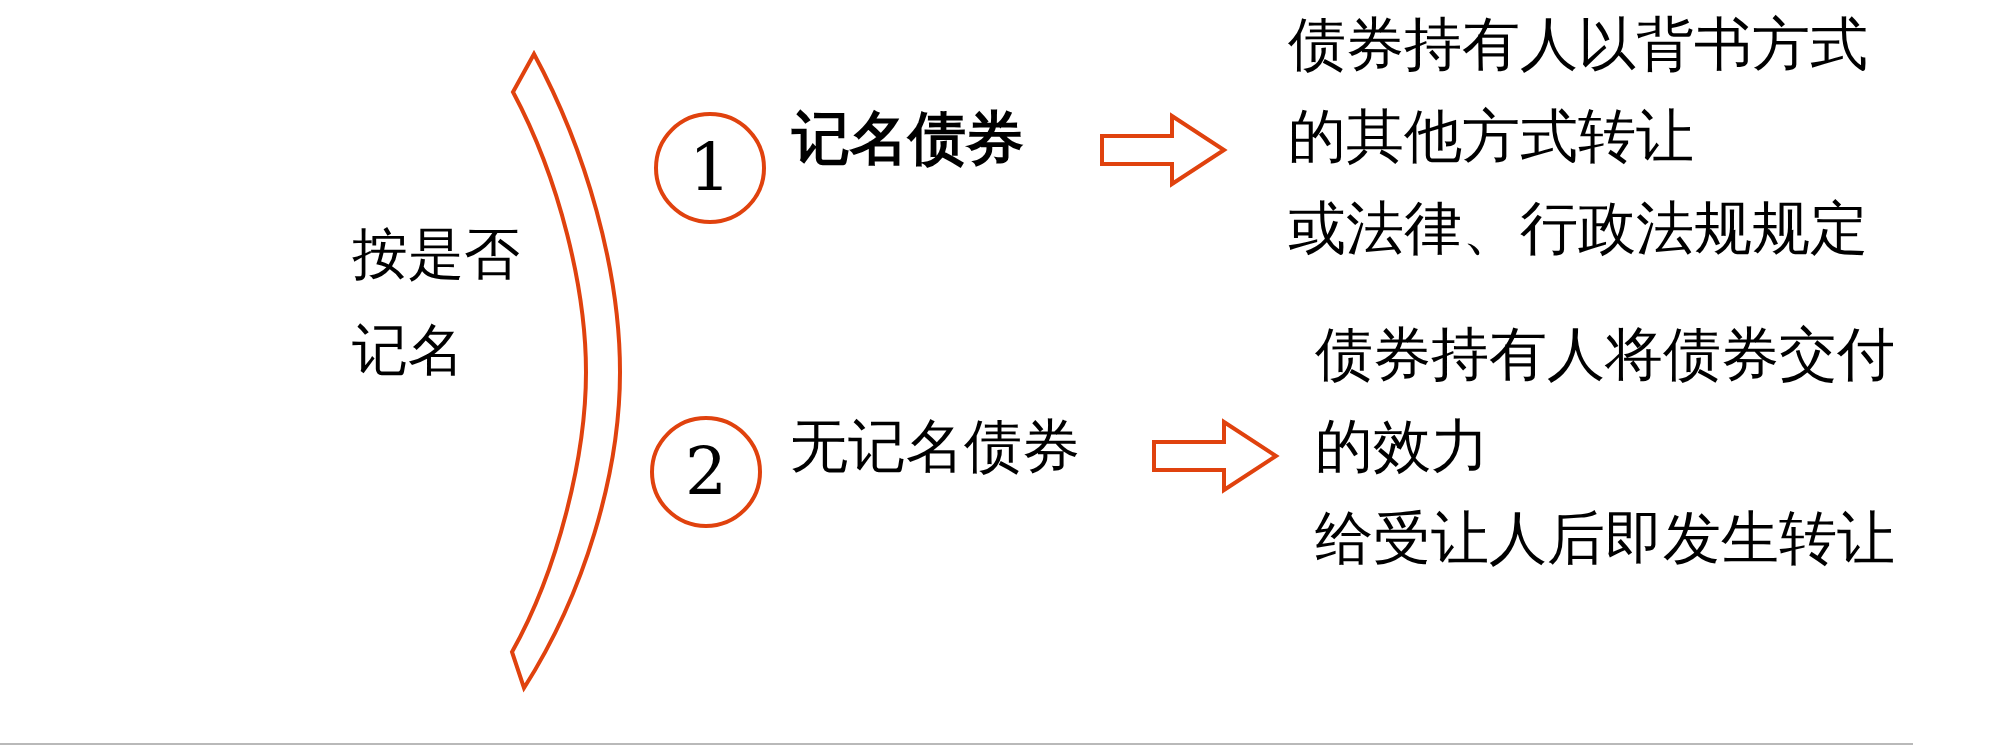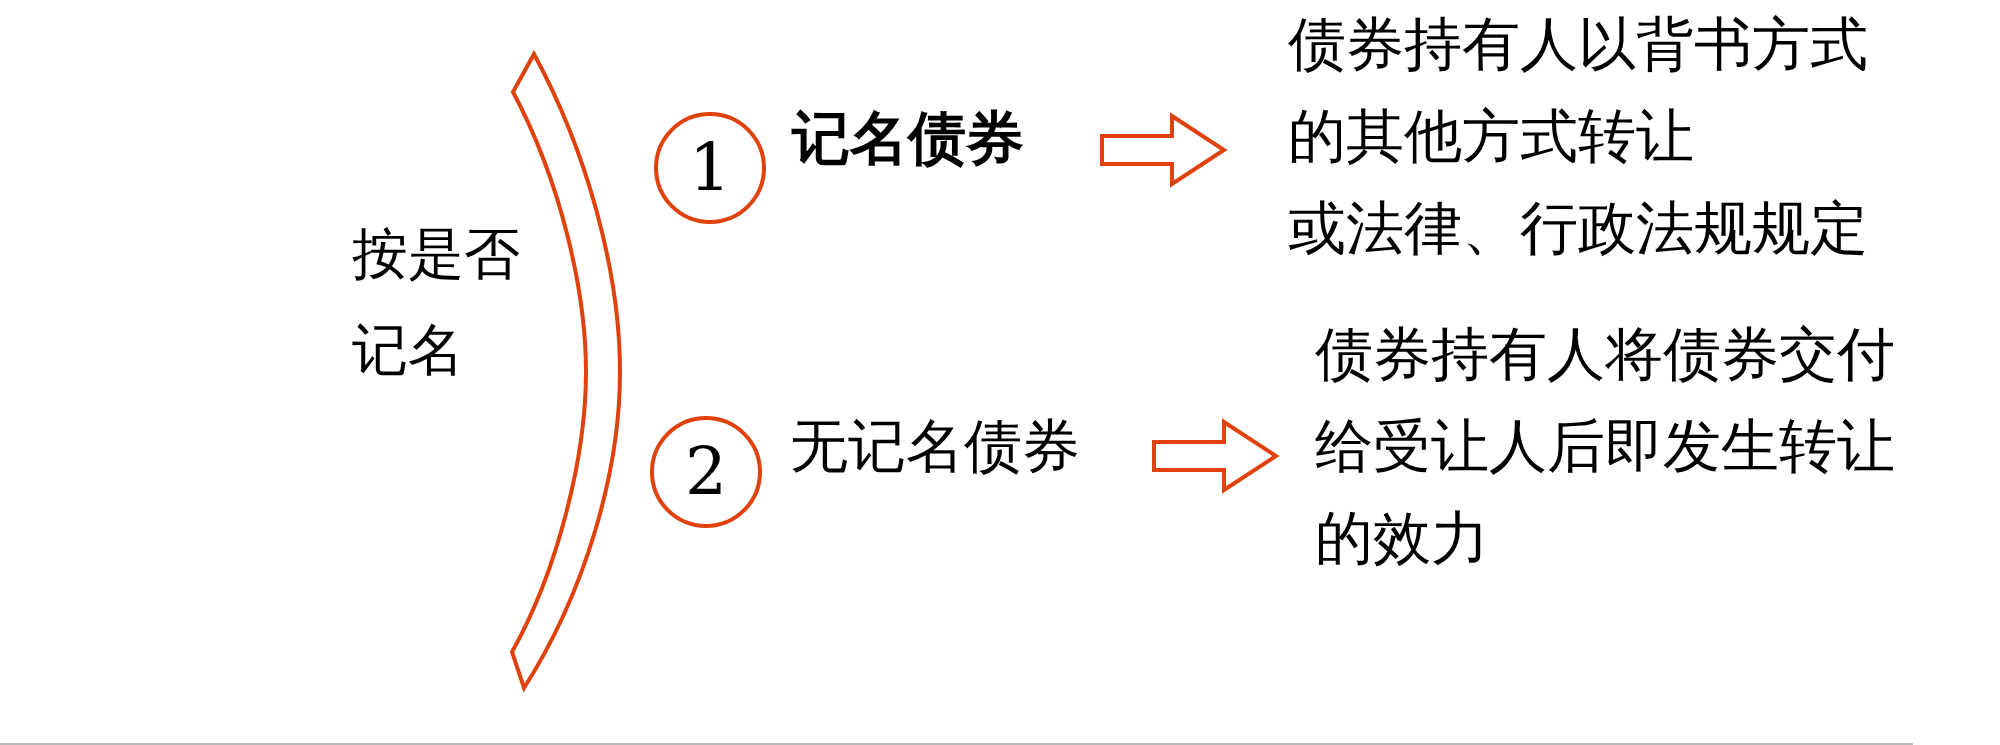--- a/index.html
+++ b/index.html
@@ -160,18 +160,18 @@
     <span>2</span>
   </div>
   <div class="branch-label b2">无记名债券</div>
   <div class="arrow-wrap a2">
     <svg viewBox="0 0 130 76" width="130" height="76" preserveAspectRatio="none">
       <path d="M 4 24 L 74 24 L 74 4 L 126 38 L 74 72 L 74 52 L 4 52 Z" fill="none" stroke="#E0420E" stroke-width="4" stroke-linejoin="miter"></path>
     </svg>
   </div>
   <div class="desc d2">
     <div class="line">债券持有人将债券交付</div>
+    <div class="line">的效力</div>
     <div class="line">给受让人后即发生转让</div>
-    <div class="line">的效力</div>
   </div>
 
   <div class="bottom-rule"></div>
 </div>
 
 </body></html>

